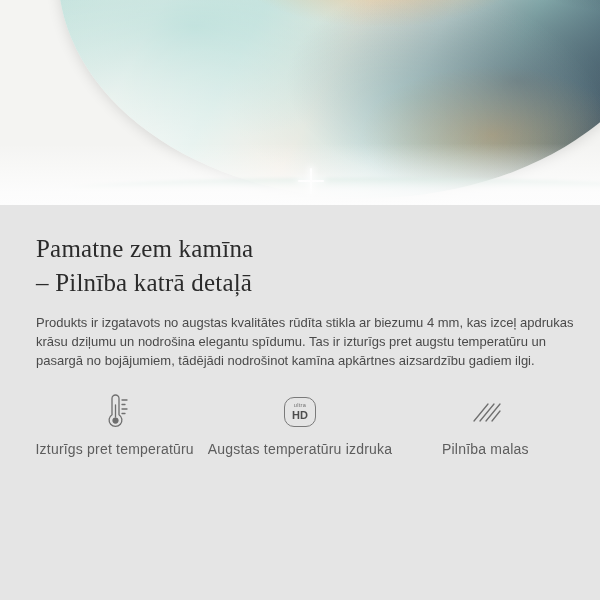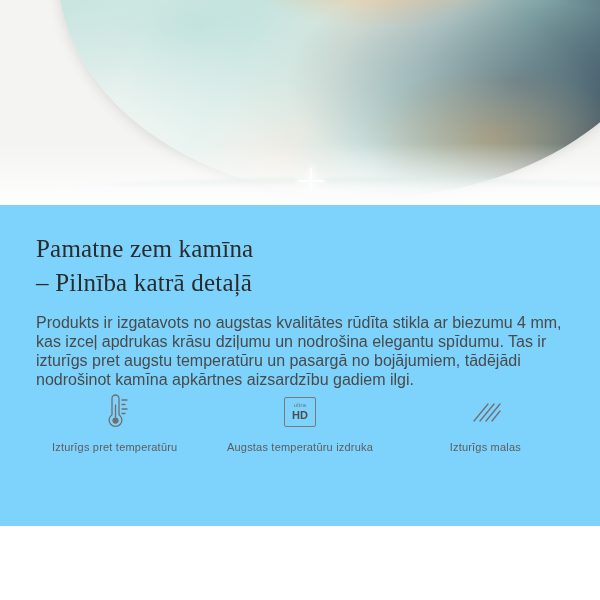--- a/index.html
+++ b/index.html
@@ -9,22 +9,22 @@
   body {
     width: 600px;
     height: 600px;
     background: #ffffff;
     font-family: "Liberation Sans", sans-serif;
     overflow: hidden;
   }
   #page {
     position: relative;
     width: 600px;
-    height: 526px;
-    background: #7dd3fc;
+    height: 600px;
+    background: #e5e5e5;
     overflow: hidden;
   }
 
   
   .hero {
     position: absolute;
     left: 0;
     top: 0;
     width: 600px;
     height: 205px;
@@ -95,21 +95,21 @@
     color: #2b2b2b;
     font-weight: 400;
     letter-spacing: 0.2px;
     white-space: pre-line;
   }
   .body-copy {
     position: absolute;
     left: 36px;
     top: 313px;
     width: 540px;
-    font-size: 16px;
+    font-size: 13px;
     line-height: 19px;
     color: #4a4a4a;
   }
 
   
   .features {
     position: absolute;
     left: 22px;
     top: 392px;
     width: 556px;
@@ -125,29 +125,29 @@
     justify-content: flex-start;
   }
   .feature .icon {
     height: 40px;
     display: flex;
     align-items: center;
     justify-content: center;
   }
   .feature .caption {
     margin-top: 9px;
-    font-size: 11px;
+    font-size: 14px;
     color: #5d5d5d;
     text-align: left;
     letter-spacing: 0.2px;
   }
   .hd-box {
     width: 30px; height: 28px;
     border: 1.4px solid #7a7a7a;
-    border-radius: 2px;
+    border-radius: 10px;
     display: flex;
     flex-direction: column;
     align-items: center;
     justify-content: center;
     line-height: 1;
   }
   .hd-box .hd-small {
     font-size: 5.6px;
     color: #6f6f6f;
     letter-spacing: 0.3px;
@@ -213,18 +213,18 @@
 
     <div class="feature">
       <div class="icon">
         <svg width="34" height="34" viewBox="0 0 34 34" fill="none" stroke="#6f6f6f" stroke-width="1.3" stroke-linecap="round">
           <line x1="6" y1="26" x2="20" y2="9"></line>
           <line x1="12" y1="26" x2="26" y2="9"></line>
           <line x1="18" y1="26" x2="32" y2="9"></line>
           <line x1="24" y1="26" x2="32" y2="16"></line>
         </svg>
       </div>
-      <div class="caption">Izturīgs malas</div>
+      <div class="caption">Pilnība malas</div>
     </div>
 
 
   </div>
 </div>
 
 </body></html>

